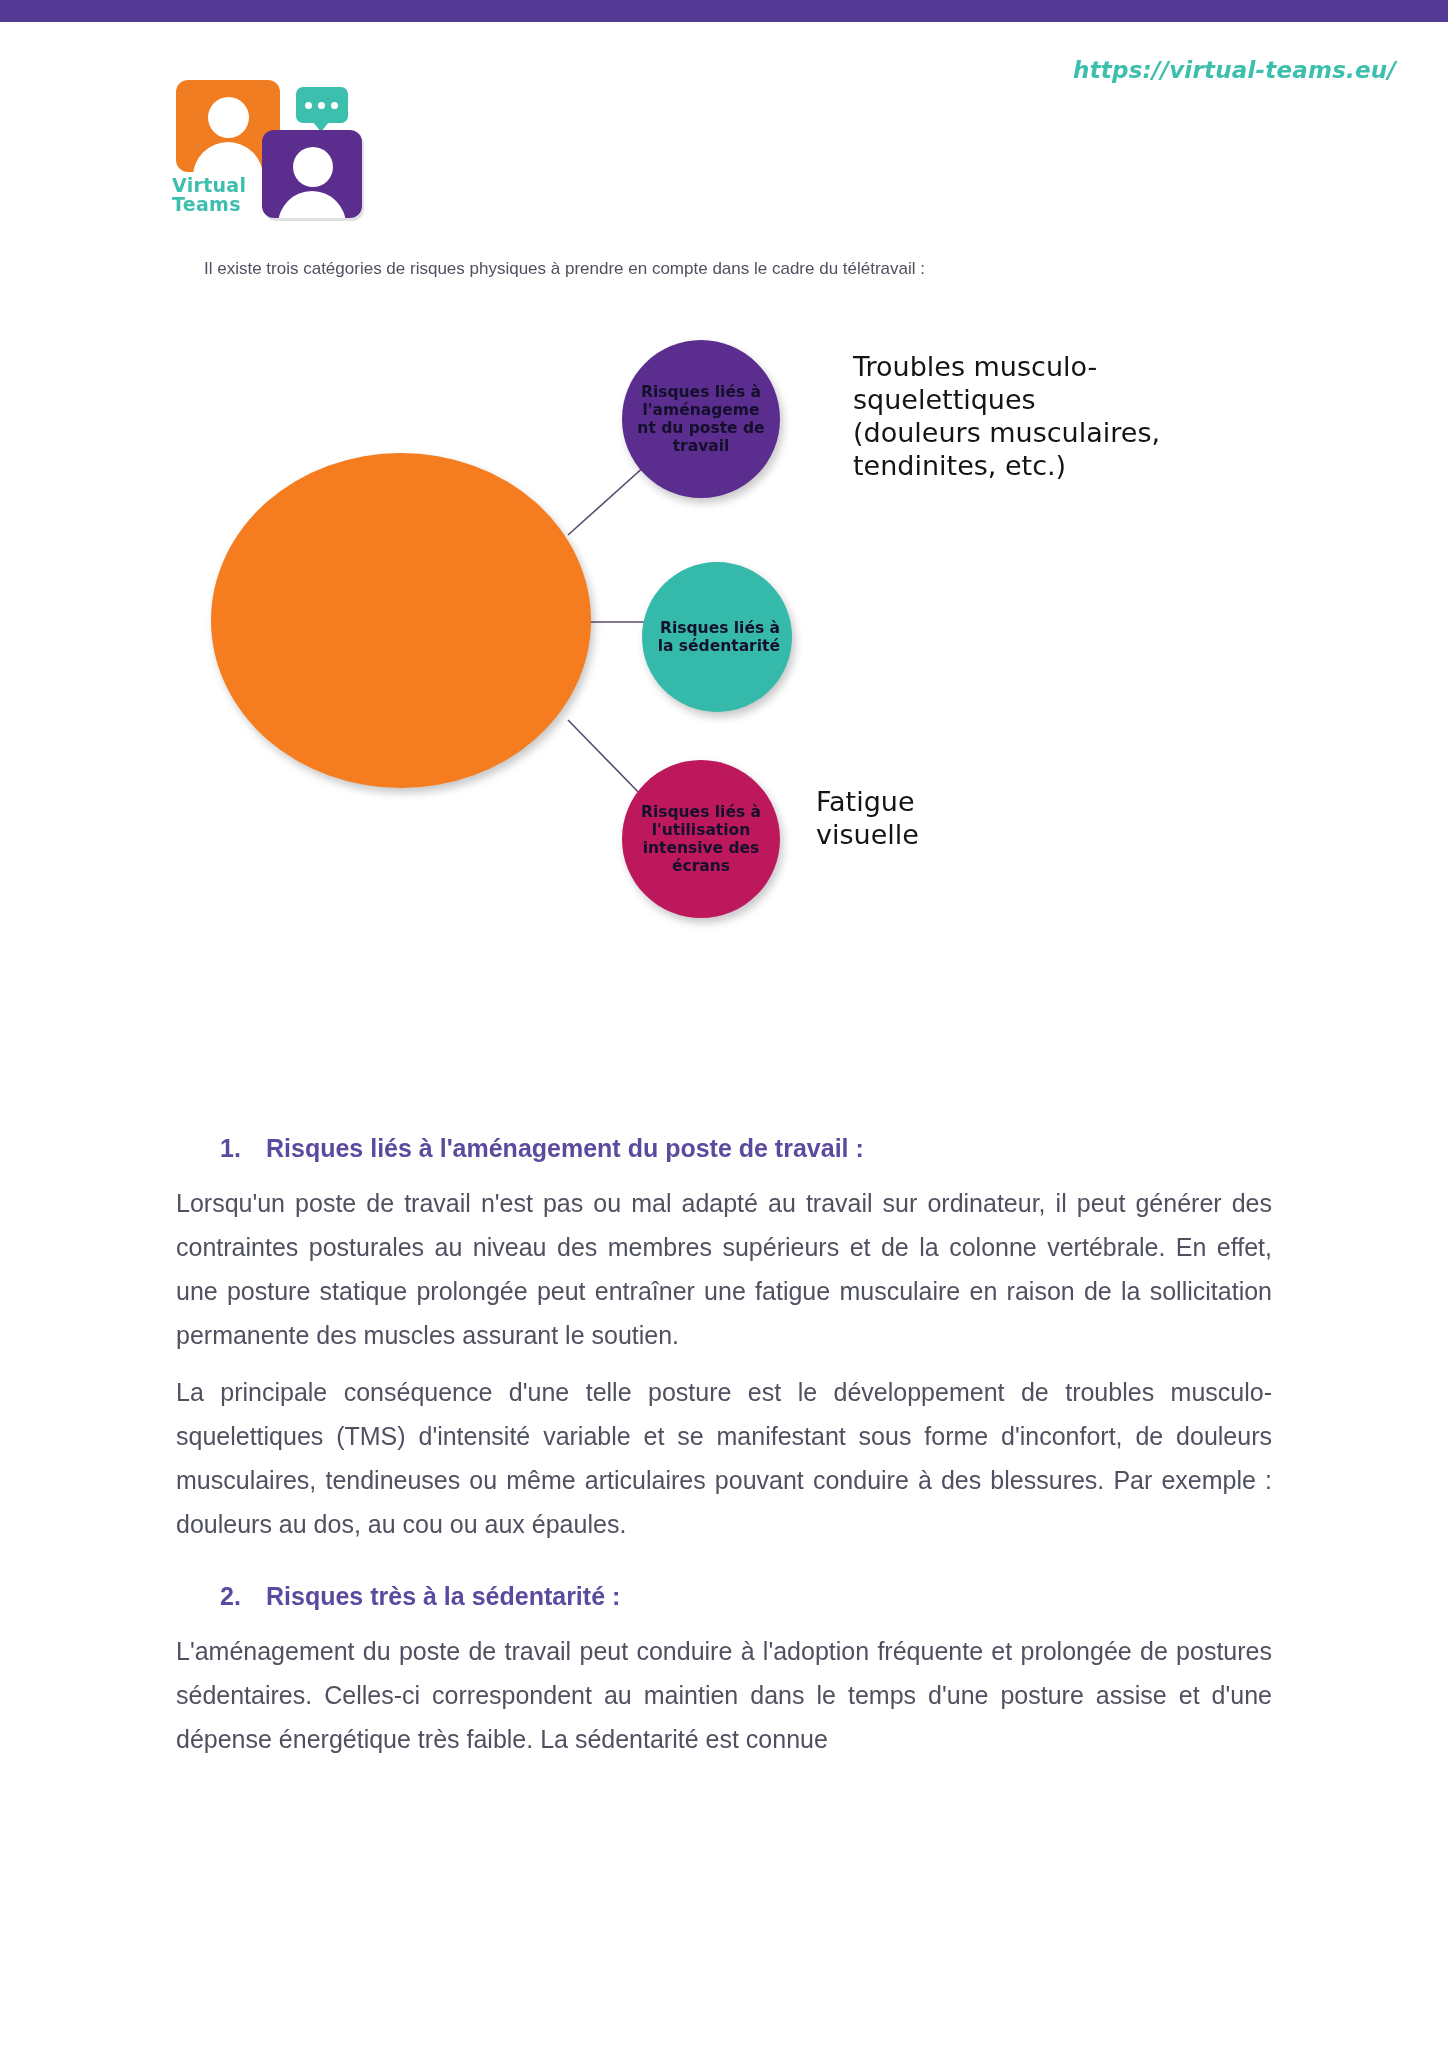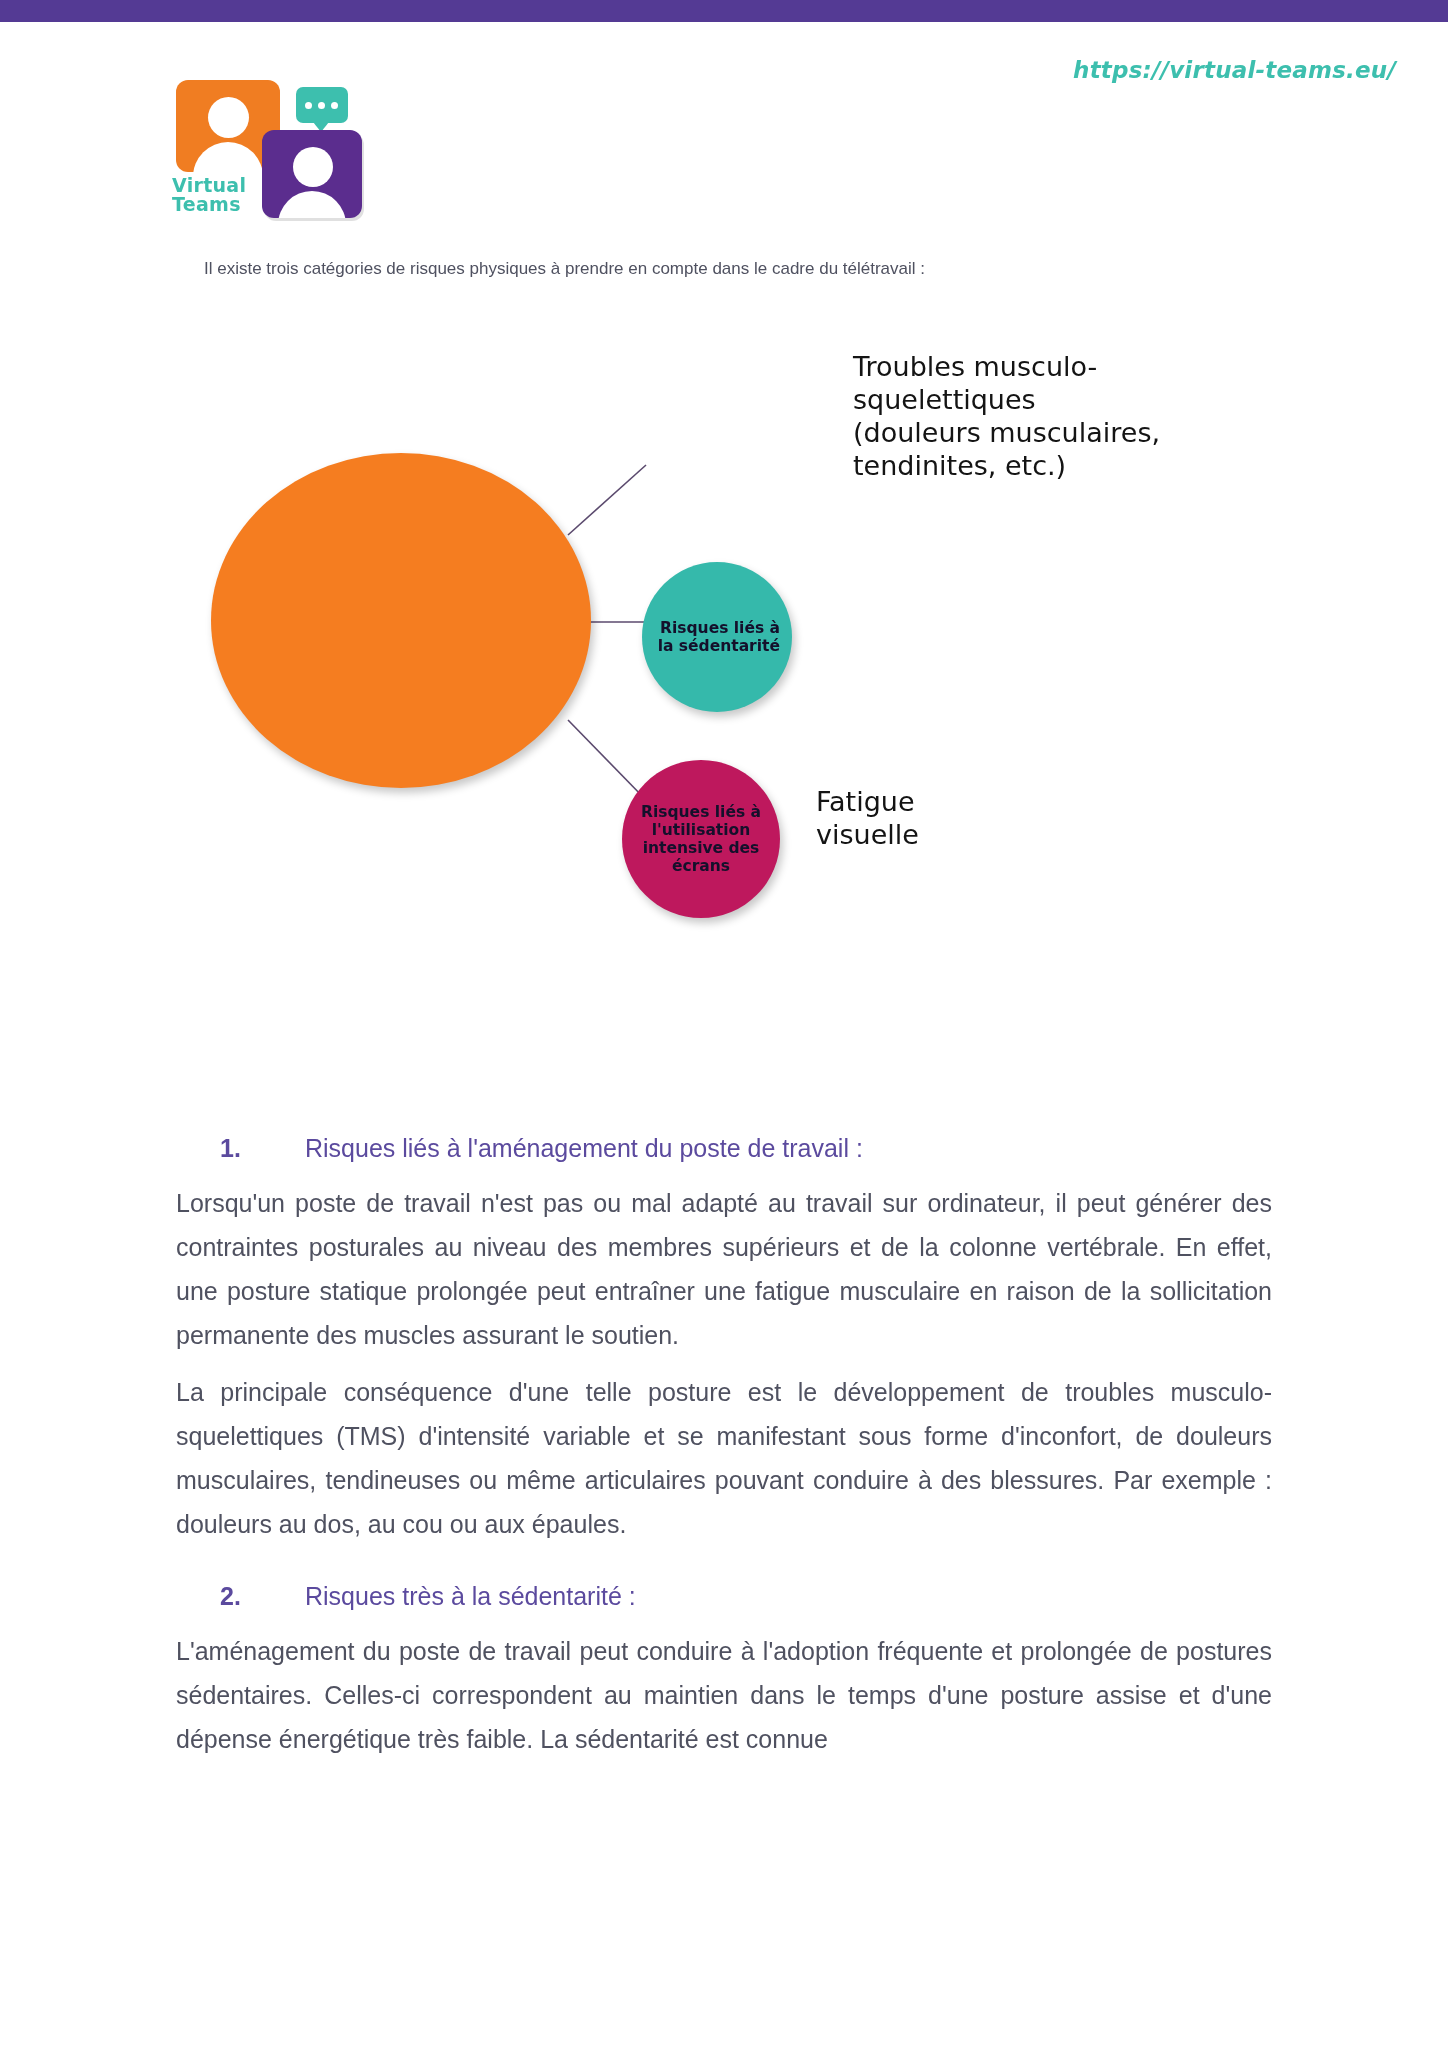--- a/index.html
+++ b/index.html
@@ -107,21 +107,21 @@
   .note-3 { left:640px; top:455px; }
 
   
   .heading {
     display:flex; align-items:baseline;
     color:#5b4a9e;
     font-family:"Liberation Sans", sans-serif;
     font-size:25px; line-height:40px;
   }
   .heading .num { font-weight:700; width:46px; margin-left:44px; }
-  .heading .htext { font-weight:400;margin-left:39px; }
+  .heading .htext { font-weight:700; }
 
   .para {
     font-family:"Liberation Sans", sans-serif;
     font-size:25px; line-height:44px;
     color:#4f5160; text-align:justify;
   }
 
   .sp-lead   { margin-top:0; }
   .sp-h1     { margin-top:0; }
   .sp-p      { margin-top:13px; }
@@ -160,20 +160,21 @@
 
 <div class="diagram">
   <svg width="1096" height="680">
     <line x1="392" y1="205" x2="470" y2="135" stroke="#5b4a6e" stroke-width="1.6"></line>
     <line x1="410" y1="292" x2="470" y2="292" stroke="#5b4a6e" stroke-width="1.6"></line>
     <line x1="392" y1="390" x2="470" y2="470" stroke="#5b4a6e" stroke-width="1.6"></line>
   </svg>
 
   <div class="bub bub-main"></div>
 
+  <div class="bub bub-1">Risques liés à l'aménageme nt du poste de travail</div>
   <div class="bub bub-2">Risques liés à la sédentarité</div>
   <div class="bub bub-3">Risques liés à l'utilisation intensive des écrans</div>
 
   <div class="note note-1">  Troubles musculo-
 squelettiques
 (douleurs musculaires,
 tendinites, etc.)</div>
   <div class="note note-3">  Fatigue
 visuelle</div>
 </div>

